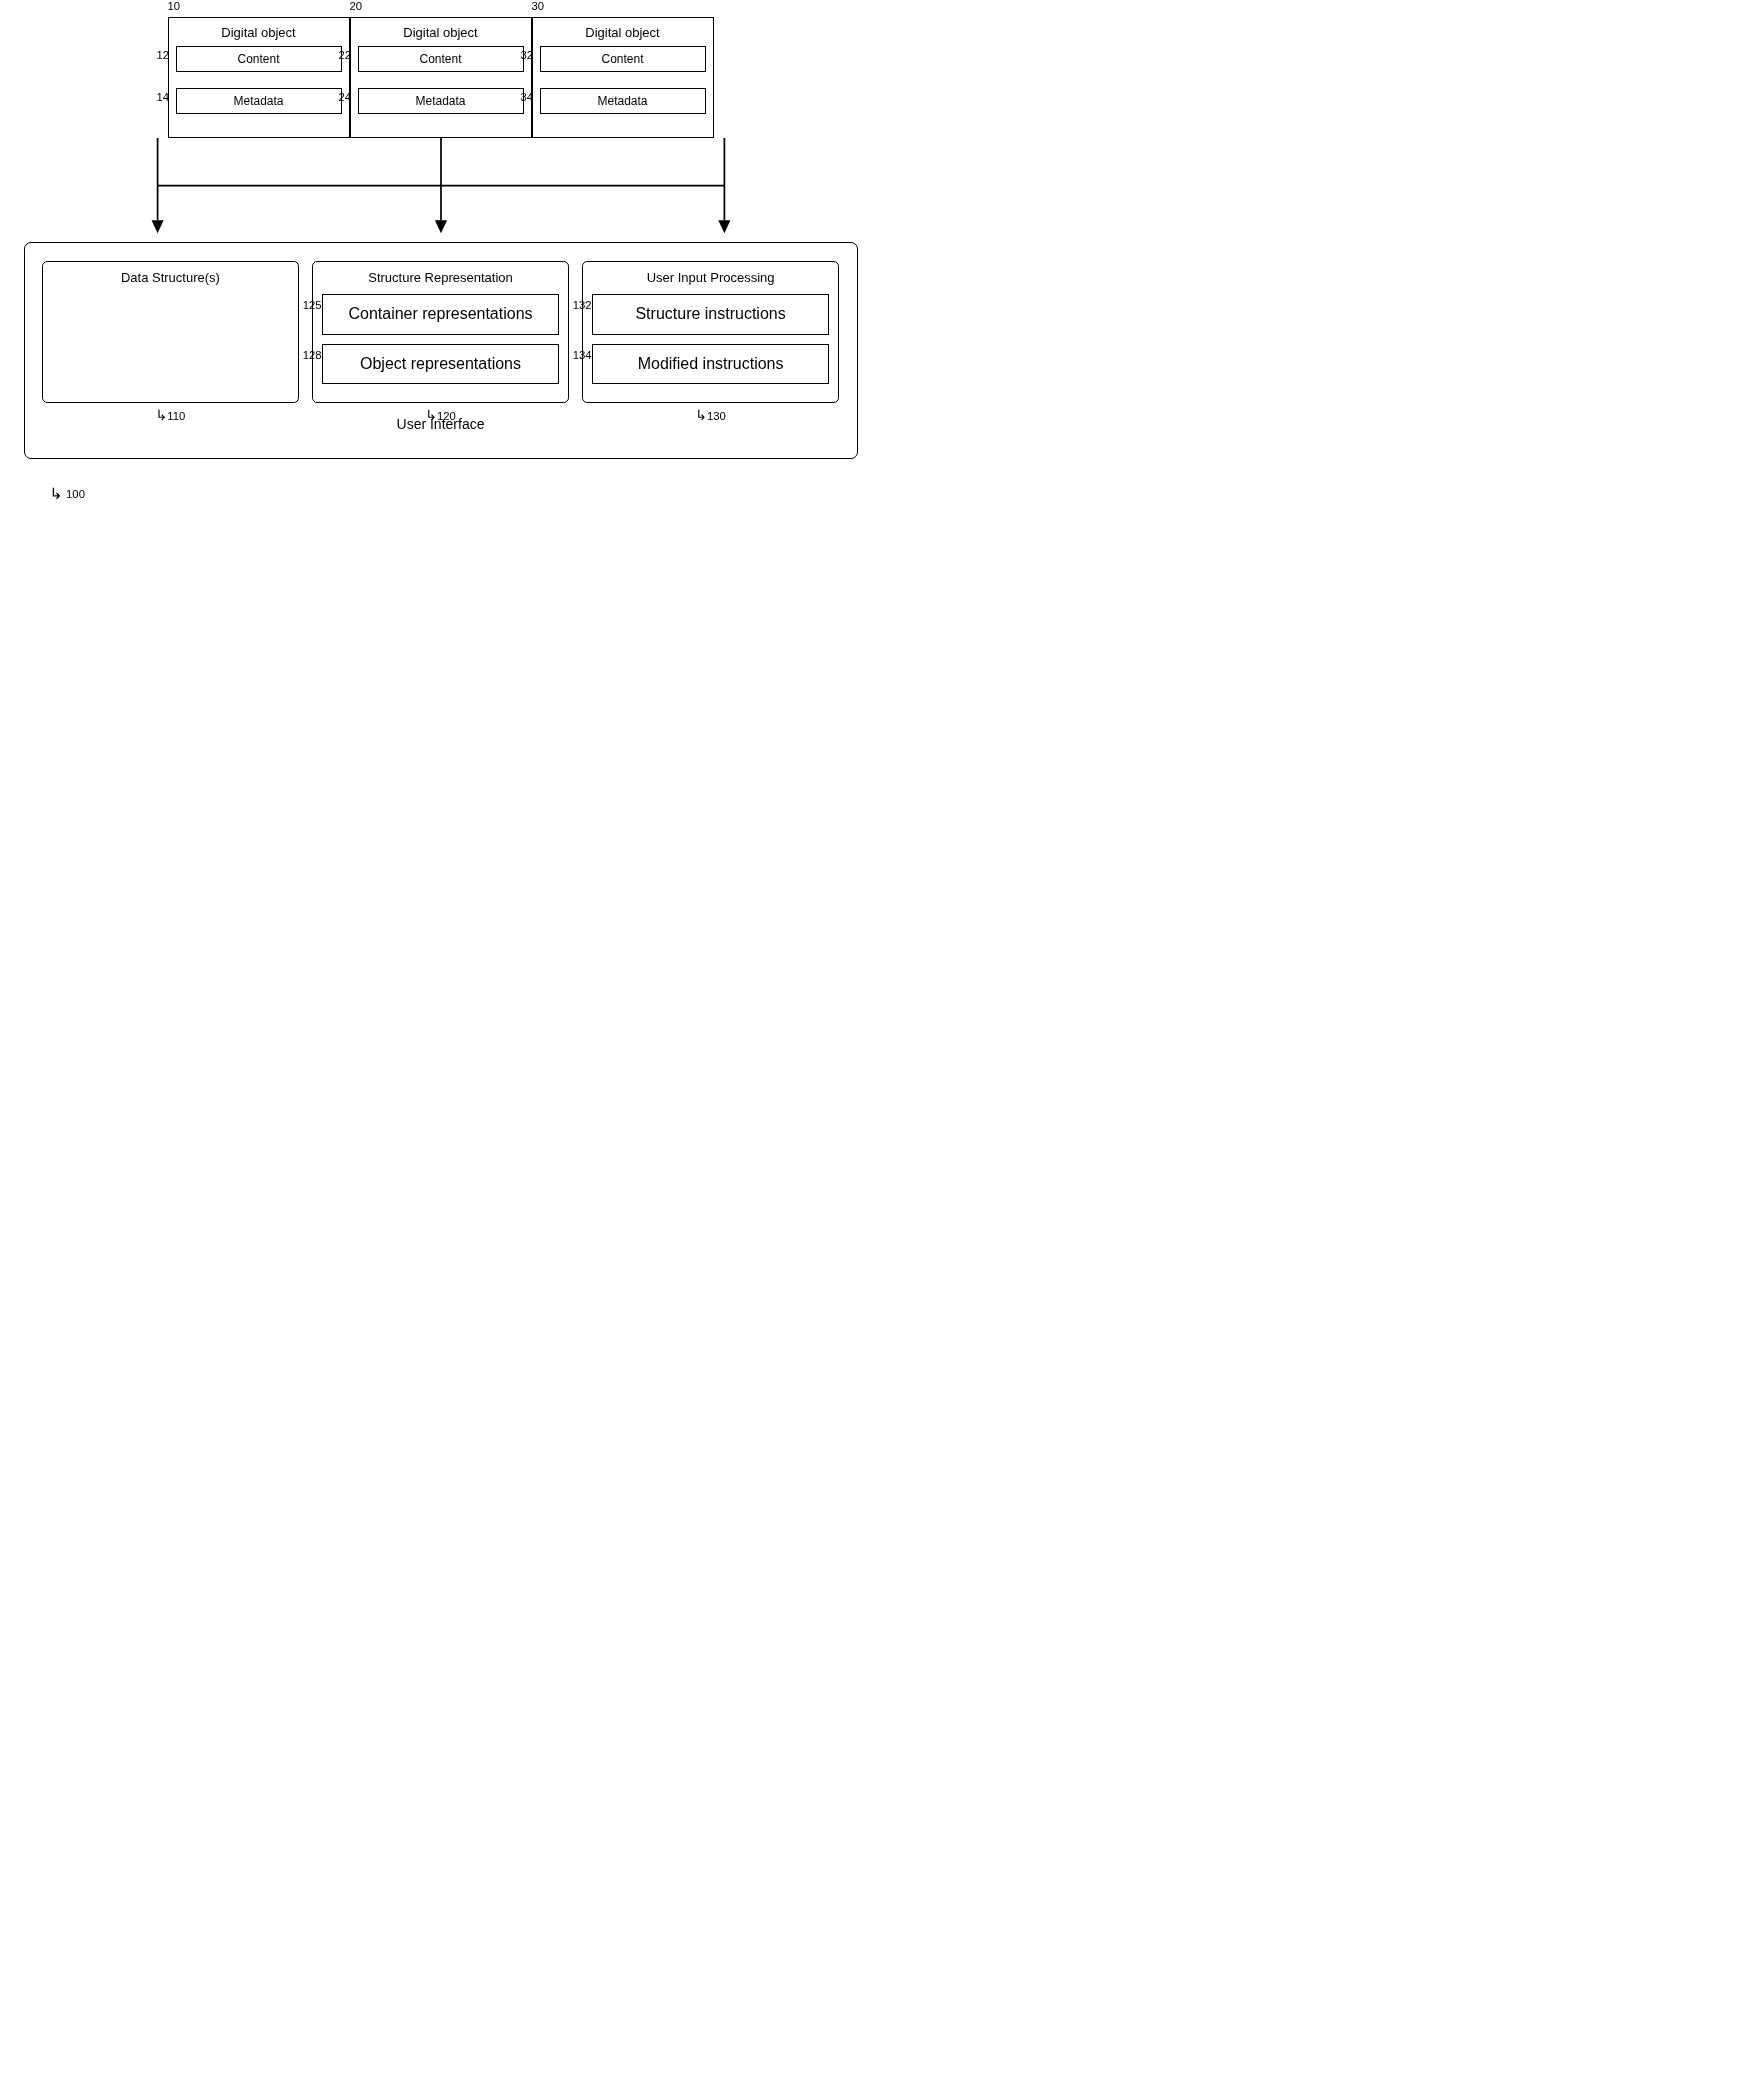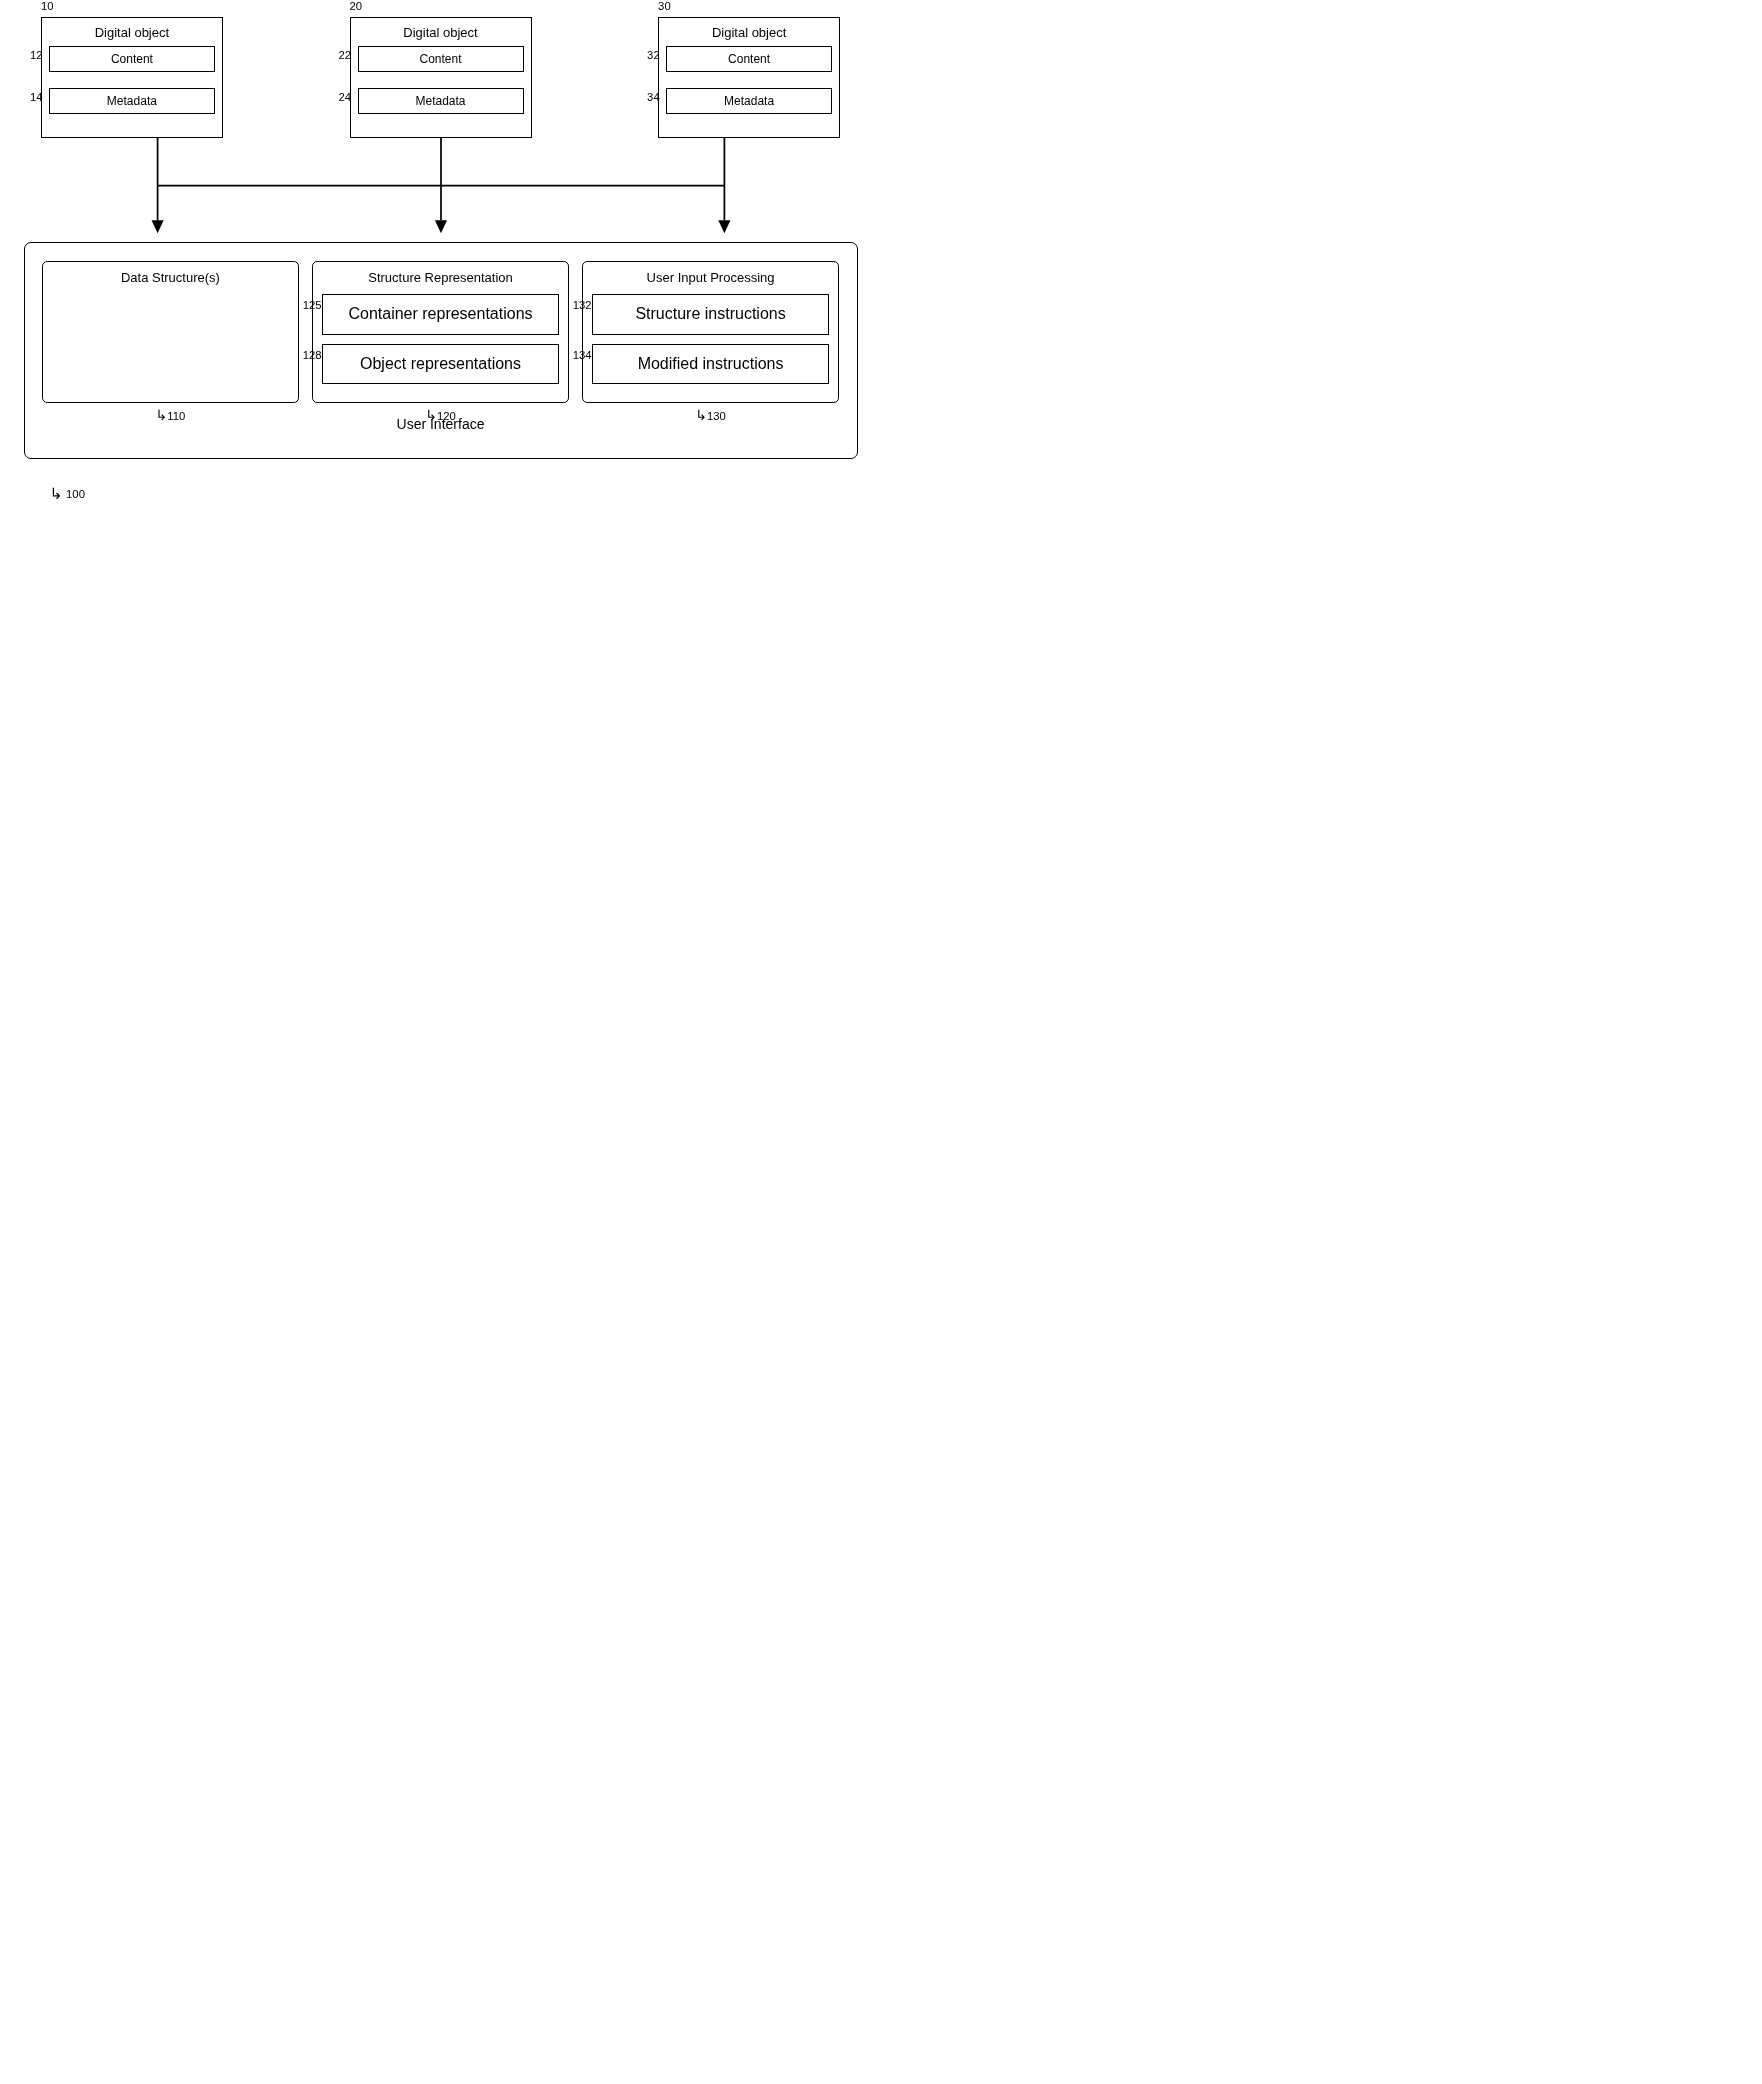--- a/index.html
+++ b/index.html
@@ -14,21 +14,21 @@
 
     .diagram-container {
       position: relative;
       width: 834px;
       margin: 0 auto;
     }
 
     
     .top-objects {
       display: flex;
-      justify-content: space-between;
+      justify-content: center;
       margin-bottom: 0;
       padding: 0 17.4px;
     }
 
     .digital-object-wrapper {
       position: relative;
       display: flex;
       flex-direction: column;
       align-items: center;
     }
@@ -72,21 +72,21 @@
 
     .ui-label {
       text-align: center;
       font-size: 14px;
       margin-top: 13px;
     }
 
     
     .inner-sections {
       display: flex;
-      justify-content: flex-end;
+      justify-content: space-between;
       gap: 13px;
       border-radius: 20px;
     }
 
     .section-box {
       border: 1.7px solid #000;
       border-radius: 5.2px;
       padding: 8.7px;
       flex: 1;
       position: relative;

